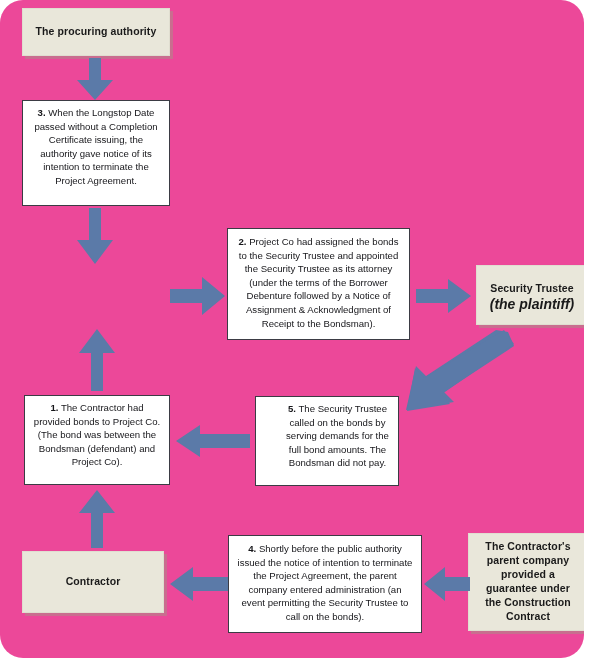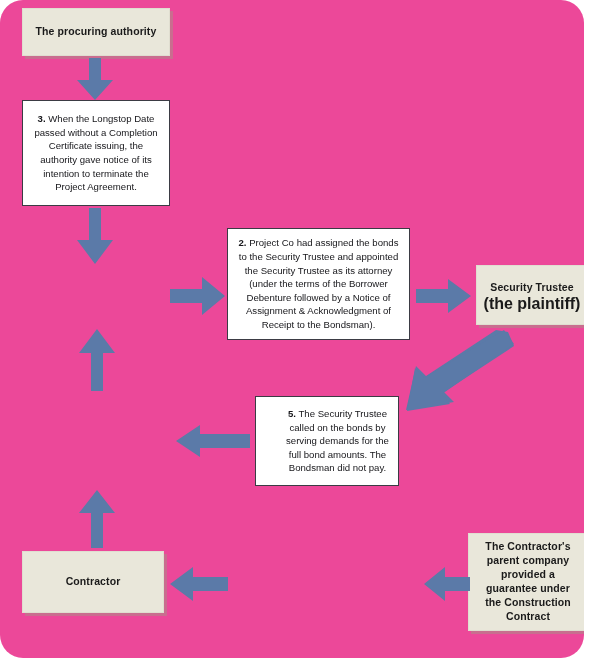--- a/index.html
+++ b/index.html
@@ -34,32 +34,32 @@
   }
   .party-box .label {
     font-size: 10.5px;
     font-weight: bold;
     color: #1a1a1a;
     line-height: 1.32;
     letter-spacing: 0.01em;
   }
   .party-box .sub {
     display: block;
+    font-style: italic;
     font-weight: bold;
-    font-size: 16px;
+    font-size: 14px;
     color: #1a1a1a;
   }
 
   
   .step-box {
     position: absolute;
     background: #ffffff;
     border: 1.3px solid #3b3b44;
     display: flex;
-    align-items: center;
     justify-content: center;
     text-align: center;
     box-sizing: border-box;
     padding: 5px 7px;
   }
   .step-box .text {
     font-size: 9.6px;
     color: #16161a;
     line-height: 1.42;
   }
@@ -99,29 +99,35 @@
   </div>
 
   <div class="party-box" style="left:22px; top:551px; width:142px; height:62px;">
     <span class="label">Contractor</span>
   </div>
 
   <div class="step-box" style="left:22px; top:100px; width:148px; height:106px;">
     <span class="text"><b>3.</b> <span>When the Longstop Date passed without a Completion Certificate issuing, the authority gave notice of its intention to terminate the Project Agreement.</span></span>
   </div>
 
-  <div class="step-box" style="left:227px; top:228px; width:183px; height:112px; padding:20px 8px;">
+  <div class="step-box" style="left:227px; top:228px; width:183px; height:112px; padding:6px 8px;">
     <span class="text"><b>2.</b> <span>Project Co had assigned the bonds to the Security Trustee and appointed the Security Trustee as its attorney (under the terms of the Borrower Debenture followed by a Notice of Assignment &amp; Acknowledgment of Receipt to the Bondsman).</span></span>
   </div>
 
   <div class="step-box" style="left:255px; top:396px; width:144px; height:90px;padding-left:28px;">
     <span class="text"><b>5.</b> <span>The Security Trustee called on the bonds by serving demands for the full bond amounts. The Bondsman did not pay.</span></span>
   </div>
 
+  <div class="step-box" style="left:24px; top:395px; width:146px; height:90px;">
+    <span class="text"><b>1.</b> <span>The Contractor had provided bonds to Project Co. (The bond was between the Bondsman (defendant) and Project Co).</span></span>
+  </div>
 
+  <div class="step-box" style="left:228px; top:535px; width:194px; height:98px; padding:6px 8px;">
+    <span class="text"><b>4.</b> <span>Shortly before the public authority issued the notice of intention to terminate the Project Agreement, the parent company entered administration (an event permitting the Security Trustee to call on the bonds).</span></span>
+  </div>
 
   <div class="arrow" style="left:75px; top:58px; width:40px; height:42px;">
     <svg width="40" height="42" viewBox="0 0 40 42">
       <polygon points="14,0 26,0 26,22 38,22 20,42 2,22 14,22" fill="#5b7aa8"></polygon>
     </svg>
   </div>
 
   <div class="arrow" style="left:75px; top:208px; width:40px; height:56px;">
     <svg width="40" height="56" viewBox="0 0 40 56">
       <polygon points="14,0 26,0 26,32 38,32 20,56 2,32 14,32" fill="#5b7aa8"></polygon>

